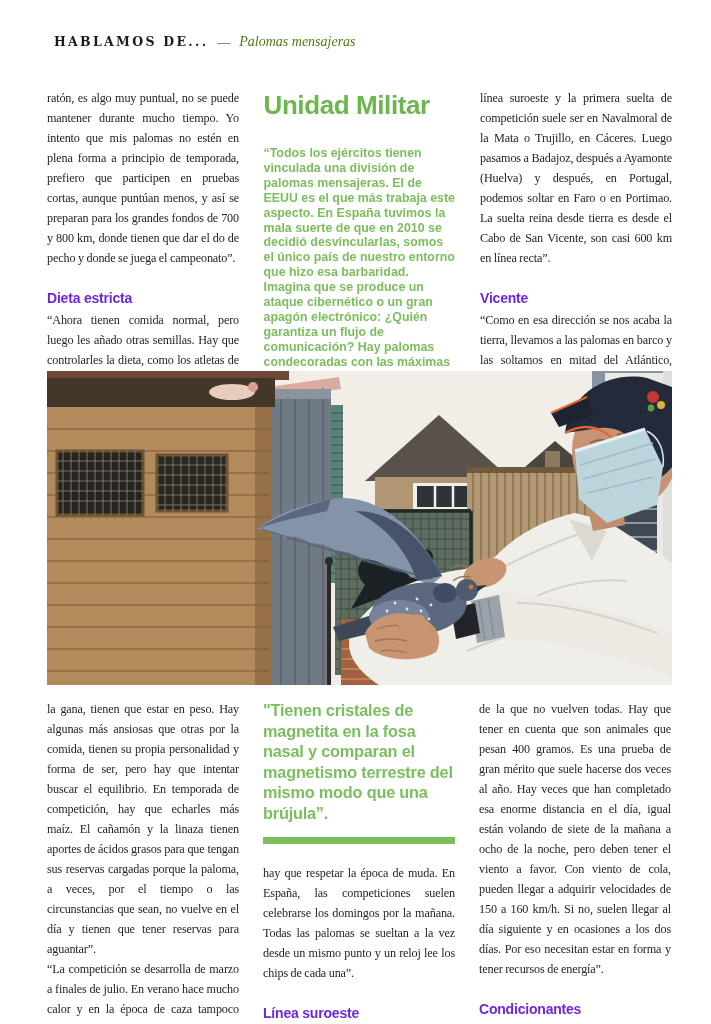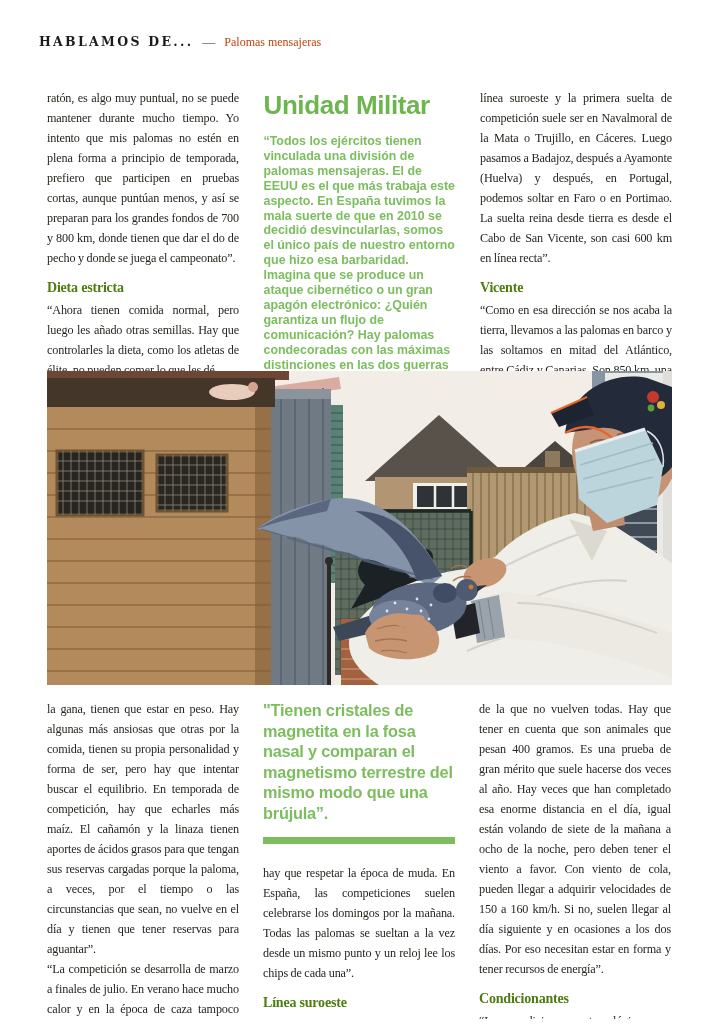--- a/index.html
+++ b/index.html
@@ -1,35 +1,35 @@
 <!DOCTYPE html>
 <html lang="es"><head>
 <meta charset="utf-8">
 <style>
   html,body{margin:0;padding:0;background:#ffffff;}
   .page{position:relative;width:711px;height:1024px;background:#ffffff;overflow:hidden;
         font-family:"Liberation Serif",serif;}
   
-  .hdr{position:absolute;left:39px;top:34px;display:flex;align-items:baseline;gap:9px;}
+  .hdr{position:absolute;left:54px;top:34px;display:flex;align-items:baseline;gap:9px;}
   .kicker{font-family:"DejaVu Serif",serif;font-weight:bold;font-size:12.5px;
           letter-spacing:2.3px;color:#1d1b19;}
   .sep{font-family:"Liberation Serif",serif;font-size:13px;color:#4a4a48;}
-  .topic{font-family:"Liberation Serif",serif;font-size:12px;color:#c2410c;}
+  .topic{font-family:"Liberation Serif",serif;font-size:14px;color:#4d7c0f;font-style:italic;}
   
   .cols{position:absolute;left:47px;width:625px;display:grid;
         grid-template-columns:192px 192px 192px;column-gap:24.5px;}
   .cols.top{top:88px;height:283px;}
   .cols.bottom{top:699px;height:320px;gap:24px;}
   .col{overflow:hidden;}
   p.body{margin:0;font-size:12.2px;line-height:20px;text-align:justify;color:#27251f;
          letter-spacing:-0.15px;word-spacing:-0.3px;hyphens:auto;-webkit-hyphens:auto;}
-  h3.sub{margin:12px 0 4px;font-family:Liberation Serif, serif;font-weight:bold;
-         font-size:14px;color:#4d7c0f;letter-spacing:-0.2px;}
-  
-  .feature-title{margin:2px 0 13px;font-family:"Liberation Sans",sans-serif;font-weight:bold;
+  h3.sub{margin:22px 0 4px;font-family:Liberation Sans, sans-serif;font-weight:bold;
+         font-size:14px;color:#6d28d9;letter-spacing:-0.2px;}
+  
+  .feature-title{margin:2px 0 25px;font-family:"Liberation Sans",sans-serif;font-weight:bold;
                  font-size:26px;letter-spacing:-0.4px;color:#6db64e;}
   .feature-quote{margin:0;font-family:"Liberation Sans",sans-serif;font-weight:bold;
                  font-size:12.4px;line-height:14.9px;color:#7cbd5e;text-align:left;}
   
   .pull-quote{margin:1px 0 0;font-family:"Liberation Sans",sans-serif;font-weight:bold;
               font-size:16.3px;line-height:20.5px;color:#7cbd5e;letter-spacing:-0.2px;}
   .bar{height:7px;background:#7cbd5e;margin:14px 0 19px;}
   
   .photo{position:absolute;left:47px;top:371px;width:625px;height:314px;overflow:hidden;}
   .photo svg{display:block;}

